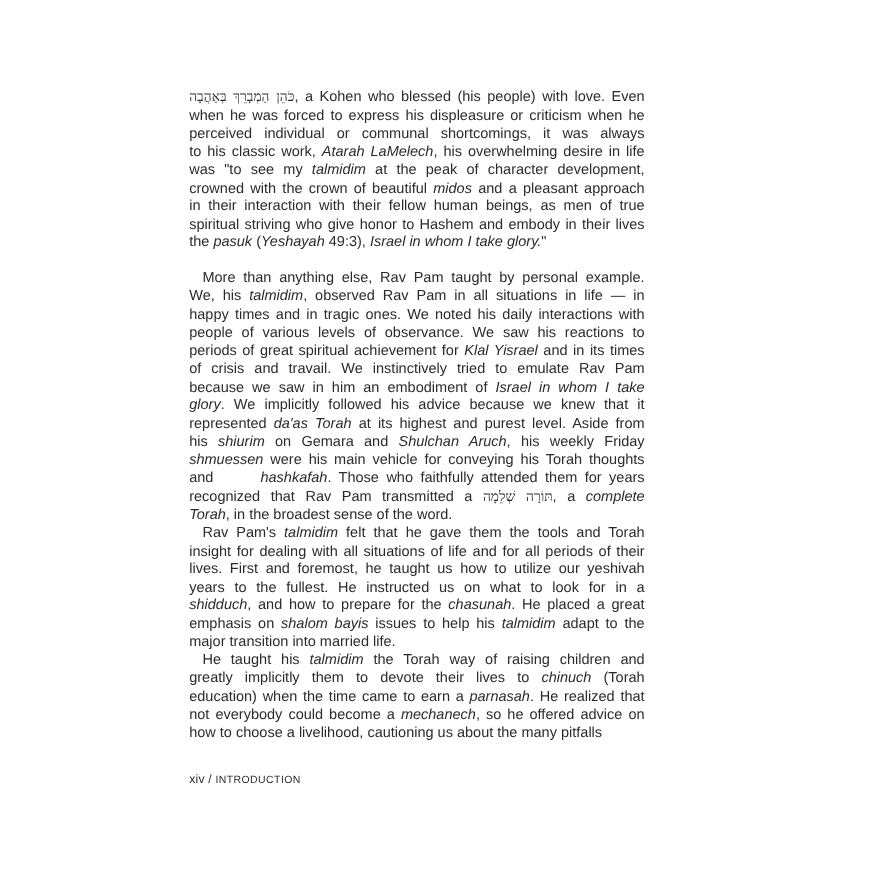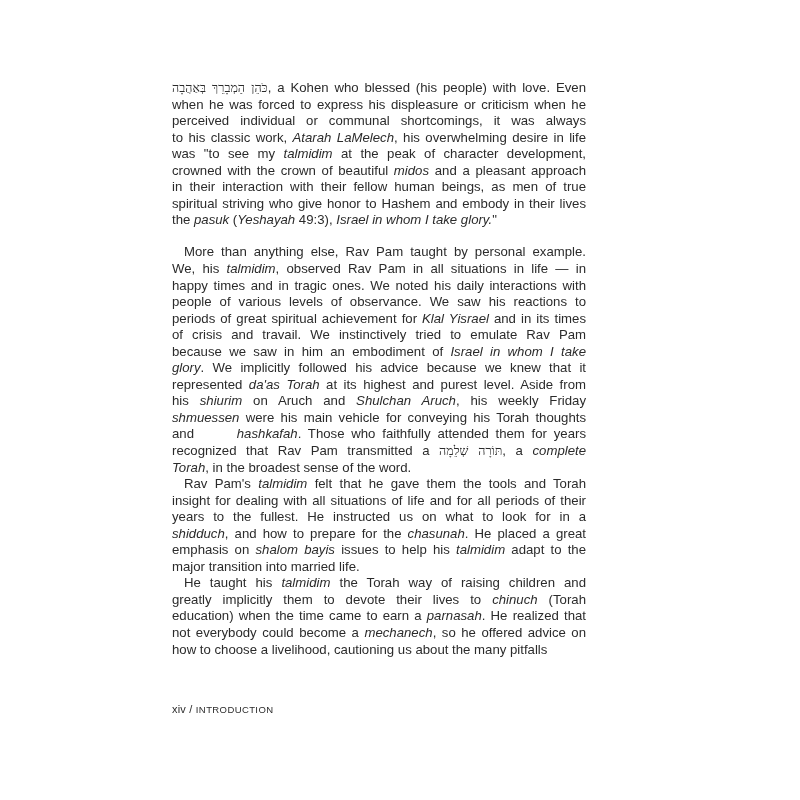--- a/index.html
+++ b/index.html
@@ -41,29 +41,30 @@
     <div>
       <span class="line indent"><span style="white-space: pre;">More than anything else, Rav Pam taught by personal example.</span></span>
       <span class="line"><span style="white-space: pre;">We, his </span><i style="white-space: pre;">talmidim</i><span style="white-space: pre;">, observed Rav Pam in all situations in life — in</span></span>
       <span class="line"><span style="white-space: pre;">happy times and in tragic ones. We noted his daily interactions with</span></span>
       <span class="line"><span style="white-space: pre;">people of various levels of observance. We saw his reactions to</span></span>
       <span class="line"><span style="white-space: pre;">periods of great spiritual achievement for </span><i style="white-space: pre;">Klal Yisrael</i><span style="white-space: pre;"> and in its times</span></span>
       <span class="line"><span style="white-space: pre;">of crisis and travail. We instinctively tried to emulate Rav Pam</span></span>
       <span class="line"><span style="white-space: pre;">because we saw in him an embodiment of </span><i style="white-space: pre;">Israel in whom I take</i></span>
       <span class="line"><i style="white-space: pre;">glory</i><span style="white-space: pre;">. We implicitly followed his advice because we knew that it</span></span>
       <span class="line"><span style="white-space: pre;">represented </span><i style="white-space: pre;">da'as Torah</i><span style="white-space: pre;"> at its highest and purest level. Aside from</span></span>
-      <span class="line"><span style="white-space: pre;">his </span><i style="white-space: pre;">shiurim</i><span style="white-space: pre;"> on Aruch and </span><i style="white-space: pre;">Shulchan Aruch</i><span style="white-space: pre;">, his weekly Friday</span></span>
+      <span class="line"><span style="white-space: pre;">his </span><i style="white-space: pre;">shiurim</i><span style="white-space: pre;"> on Gemara and </span><i style="white-space: pre;">Shulchan Aruch</i><span style="white-space: pre;">, his weekly Friday</span></span>
       <span class="line"><i style="white-space: pre;">shmuessen</i><span style="white-space: pre;"> were his main vehicle for conveying his Torah thoughts</span></span>
       <span class="line"><span style="white-space: pre;">and </span><i style="white-space: pre; margin-left: 36px;">hashkafah</i><span style="white-space: pre;">. Those who faithfully attended them for years</span></span>
       <span class="line"><span style="white-space: pre;">recognized that Rav Pam transmitted a </span><span class="heb" dir="rtl" style="white-space: pre;">תּוֹרָה שְׁלֵמָה</span><span style="white-space: pre;">, a </span><i style="white-space: pre;">complete</i></span>
       <span class="line last"><i style="white-space: pre;">Torah</i><span style="white-space: pre;">, in the broadest sense of the word.</span></span>
     </div>
     <div>
       <span class="line indent"><span style="white-space: pre;">Rav Pam's </span><i style="white-space: pre;">talmidim</i><span style="white-space: pre;"> felt that he gave them the tools and Torah</span></span>
       <span class="line"><span style="white-space: pre;">insight for dealing with all situations of life and for all periods of their</span></span>
+      <span class="line"><span style="white-space: pre;">lives. First and foremost, he taught us how to utilize our yeshivah</span></span>
       <span class="line"><span style="white-space: pre;">years to the fullest. He instructed us on what to look for in a</span></span>
       <span class="line"><i style="white-space: pre;">shidduch</i><span style="white-space: pre;">, and how to prepare for the </span><i style="white-space: pre;">chasunah</i><span style="white-space: pre;">. He placed a great</span></span>
       <span class="line"><span style="white-space: pre;">emphasis on </span><i style="white-space: pre;">shalom bayis</i><span style="white-space: pre;"> issues to help his </span><i style="white-space: pre;">talmidim</i><span style="white-space: pre;"> adapt to the</span></span>
       <span class="line last"><span style="white-space: pre;">major transition into married life.</span></span>
     </div>
     <div>
       <span class="line indent"><span style="white-space: pre;">He taught his </span><i style="white-space: pre;">talmidim</i><span style="white-space: pre;"> the Torah way of raising children and</span></span>
       <span class="line"><span style="white-space: pre;">greatly implicitly them to devote their lives to </span><i style="white-space: pre;">chinuch</i><span style="white-space: pre;"> (Torah</span></span>
       <span class="line"><span style="white-space: pre;">education) when the time came to earn a </span><i style="white-space: pre;">parnasah</i><span style="white-space: pre;">. He realized that</span></span>
       <span class="line"><span style="white-space: pre;">not everybody could become a </span><i style="white-space: pre;">mechanech</i><span style="white-space: pre;">, so he offered advice on</span></span>

